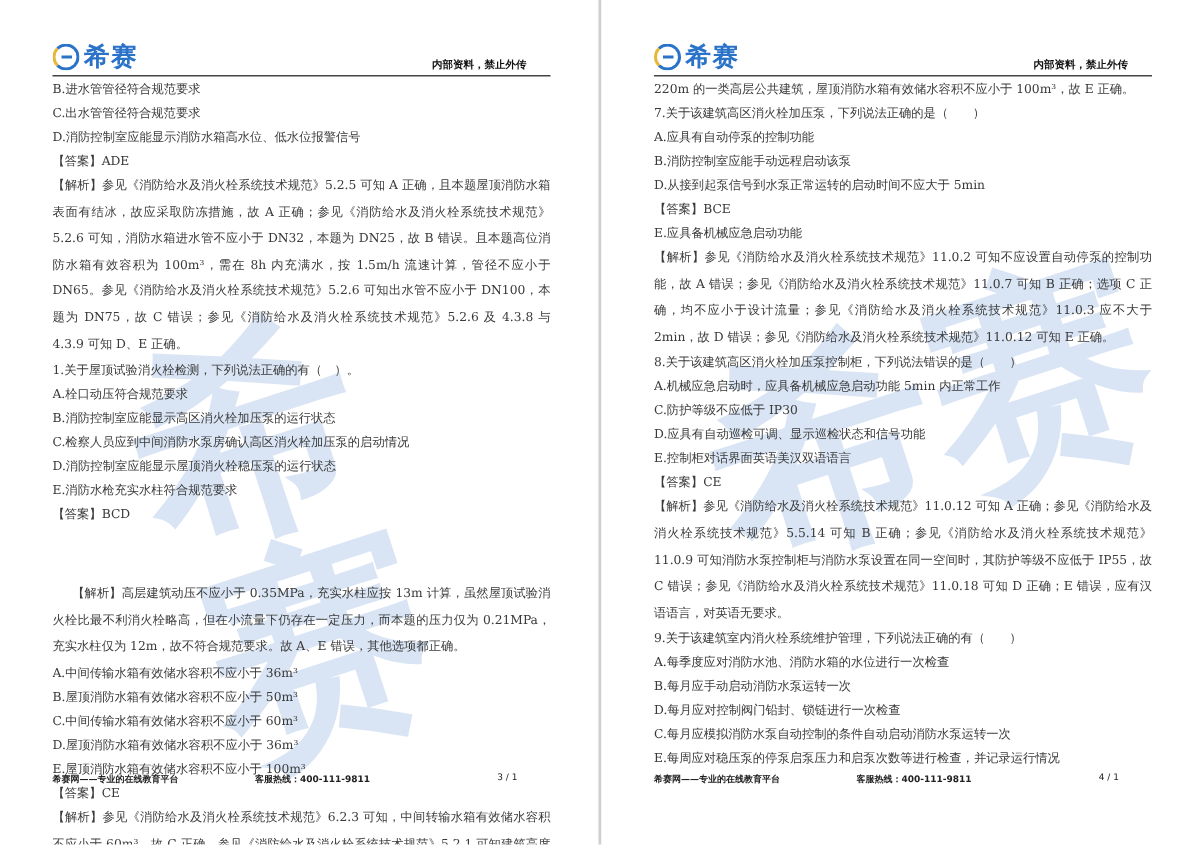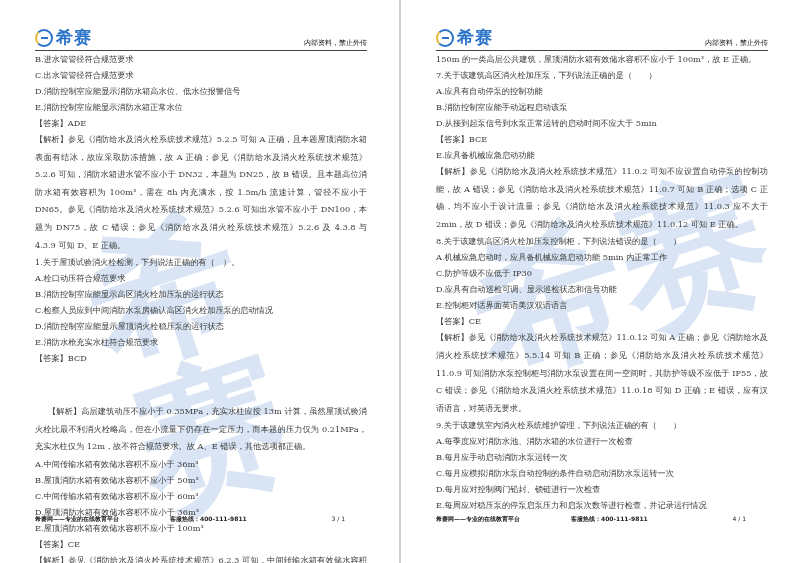--- a/index.html
+++ b/index.html
@@ -8,21 +8,21 @@
   .page { position:absolute; top:0; width:399px; height:563px; background:#ffffff; overflow:hidden; }
   .page.left { left:0; }
   .page.right { left:401px; }
   .divider { position:absolute; left:399px; top:0; width:2px; height:563px; background:#cfcfcf; }
   .header { position:absolute; left:35px; right:32px; top:26px; height:24px; border-bottom:1px solid #444; }
   .logo { position:absolute; left:0; top:0; display:flex; align-items:center; }
   .logo-mark { width:18px; height:18px; border-radius:50%; border:2px solid #2a73c9; border-left-color:#e6b83a;
                position:relative; box-sizing:border-box; }
   .logo-mark::after { content:""; position:absolute; left:4px; top:6px; width:7px; height:2px; background:#2a73c9; }
   .logo-text { font-family:"DejaVu Sans","Liberation Sans",sans-serif; font-size:17px; color:#2a73c9; margin-left:3px; font-weight:bold; letter-spacing:1px; }
-  .internal { position:absolute; right:0; bottom:2px; font-size:7px; font-weight:normal; color:#111;
+  .internal { position:absolute; right:16px; bottom:2px; font-size:7px; font-weight:bold; color:#111;
               font-family:"DejaVu Sans","Liberation Sans",sans-serif; }
   .body { position:absolute; left:35px; right:32px; top:51px; font-size:8.2px; line-height:16px; color:#3a3a3a; }
   .line { white-space:nowrap; overflow:hidden; }
   .para { white-space:normal; text-align:justify; line-height:17.6px; }
   .indent { text-indent:1.6em;margin-top:37px; }
   .watermark { position:absolute; font-family:"DejaVu Sans","Liberation Sans",sans-serif; font-weight:bold;
                color:rgba(120,160,215,0.28); font-size:150px; transform:rotate(-18deg); pointer-events:none; line-height:1; }
   .footer { position:absolute; left:35px; right:32px; top:515px; height:12px; font-size:6px; font-weight:bold;
             font-family:"DejaVu Sans","Liberation Sans",sans-serif; color:#222; }
   .footer .f-left { position:absolute; left:0; }
@@ -38,21 +38,20 @@
     <div class="logo">
       <span class="logo-mark"></span>
       <span class="logo-text">希赛</span>
     </div>
     <div class="internal">内部资料，禁止外传</div>
   </div>
   <div class="body">
     <div class="line">B.进水管管径符合规范要求</div>
     <div class="line">C.出水管管径符合规范要求</div>
     <div class="line">D.消防控制室应能显示消防水箱高水位、低水位报警信号</div>
-    <div class="line">E.消防控制室应能显示消防水箱正常水位</div>
     <div class="line">【答案】ADE</div>
     <div class="para">【解析】参见《消防给水及消火栓系统技术规范》5.2.5 可知 A 正确，且本题屋顶消防水箱表面有结冰，故应采取防冻措施，故 A 正确；参见《消防给水及消火栓系统技术规范》5.2.6 可知，消防水箱进水管不应小于 DN32，本题为 DN25，故 B 错误。且本题高位消防水箱有效容积为 100m³，需在 8h 内充满水，按 1.5m/h 流速计算，管径不应小于 DN65。参见《消防给水及消火栓系统技术规范》5.2.6 可知出水管不应小于 DN100，本题为 DN75，故 C 错误；参见《消防给水及消火栓系统技术规范》5.2.6 及 4.3.8 与 4.3.9 可知 D、E 正确。</div>
     <div class="line">1.关于屋顶试验消火栓检测，下列说法正确的有（　）。</div>
     <div class="line">A.栓口动压符合规范要求</div>
     <div class="line">B.消防控制室应能显示高区消火栓加压泵的运行状态</div>
     <div class="line">C.检察人员应到中间消防水泵房确认高区消火栓加压泵的启动情况</div>
     <div class="line">D.消防控制室应能显示屋顶消火栓稳压泵的运行状态</div>
     <div class="line">E.消防水枪充实水柱符合规范要求</div>
     <div class="line">【答案】BCD</div>
     <div class="para indent">【解析】高层建筑动压不应小于 0.35MPa，充实水柱应按 13m 计算，虽然屋顶试验消火栓比最不利消火栓略高，但在小流量下仍存在一定压力，而本题的压力仅为 0.21MPa，充实水柱仅为 12m，故不符合规范要求。故 A、E 错误，其他选项都正确。</div>
@@ -76,40 +75,40 @@
 <div class="page right">
   <div class="watermark" style="left:70px;top:200px;">希赛</div>
   <div class="header">
     <div class="logo">
       <span class="logo-mark"></span>
       <span class="logo-text">希赛</span>
     </div>
     <div class="internal">内部资料，禁止外传</div>
   </div>
   <div class="body">
-    <div class="line">150m 的一类高层公共建筑，屋顶消防水箱有效储水容积不应小于 100m³，故 E 正确。</div>
+    <div class="line">220m 的一类高层公共建筑，屋顶消防水箱有效储水容积不应小于 100m³，故 E 正确。</div>
     <div class="line">7.关于该建筑高区消火栓加压泵，下列说法正确的是（　　）</div>
     <div class="line">A.应具有自动停泵的控制功能</div>
     <div class="line">B.消防控制室应能手动远程启动该泵</div>
     <div class="line">D.从接到起泵信号到水泵正常运转的启动时间不应大于 5min</div>
     <div class="line">【答案】BCE</div>
     <div class="line">E.应具备机械应急启动功能</div>
     <div class="para">【解析】参见《消防给水及消火栓系统技术规范》11.0.2 可知不应设置自动停泵的控制功能，故 A 错误；参见《消防给水及消火栓系统技术规范》11.0.7 可知 B 正确；选项 C 正确，均不应小于设计流量；参见《消防给水及消火栓系统技术规范》11.0.3 应不大于 2min，故 D 错误；参见《消防给水及消火栓系统技术规范》11.0.12 可知 E 正确。</div>
     <div class="line">8.关于该建筑高区消火栓加压泵控制柜，下列说法错误的是（　　）</div>
     <div class="line">A.机械应急启动时，应具备机械应急启动功能 5min 内正常工作</div>
     <div class="line">C.防护等级不应低于 IP30</div>
     <div class="line">D.应具有自动巡检可调、显示巡检状态和信号功能</div>
     <div class="line">E.控制柜对话界面英语美汉双语语言</div>
     <div class="line">【答案】CE</div>
     <div class="para">【解析】参见《消防给水及消火栓系统技术规范》11.0.12 可知 A 正确；参见《消防给水及消火栓系统技术规范》5.5.14 可知 B 正确；参见《消防给水及消火栓系统技术规范》11.0.9 可知消防水泵控制柜与消防水泵设置在同一空间时，其防护等级不应低于 IP55，故 C 错误；参见《消防给水及消火栓系统技术规范》11.0.18 可知 D 正确；E 错误，应有汉语语言，对英语无要求。</div>
     <div class="line">9.关于该建筑室内消火栓系统维护管理，下列说法正确的有（　　）</div>
     <div class="line">A.每季度应对消防水池、消防水箱的水位进行一次检查</div>
     <div class="line">B.每月应手动启动消防水泵运转一次</div>
+    <div class="line">D.每月应对控制阀门铅封、锁链进行一次检查</div>
     <div class="line">C.每月应模拟消防水泵自动控制的条件自动启动消防水泵运转一次</div>
-    <div class="line">D.每月应对控制阀门铅封、锁链进行一次检查</div>
     <div class="line">E.每周应对稳压泵的停泵启泵压力和启泵次数等进行检查，并记录运行情况</div>
   </div>
   <div class="footer">
     <span class="f-left">希赛网——专业的在线教育平台</span>
     <span class="f-mid">客服热线：400-111-9811</span>
     <span class="f-right">4 / 1</span>
   </div>
 </div>
 
 </body></html>

